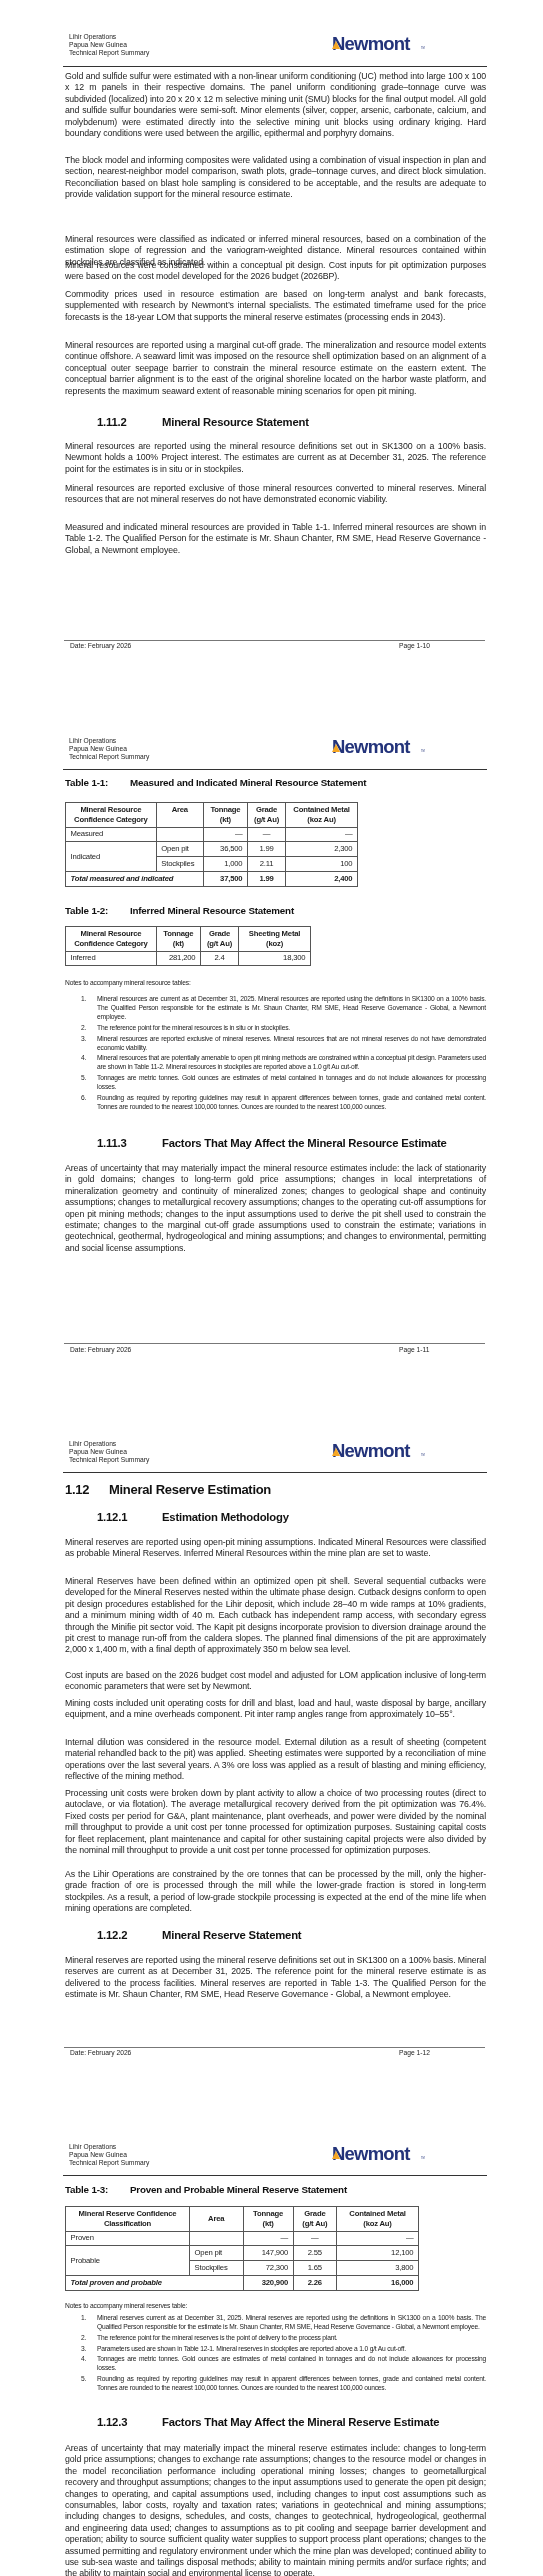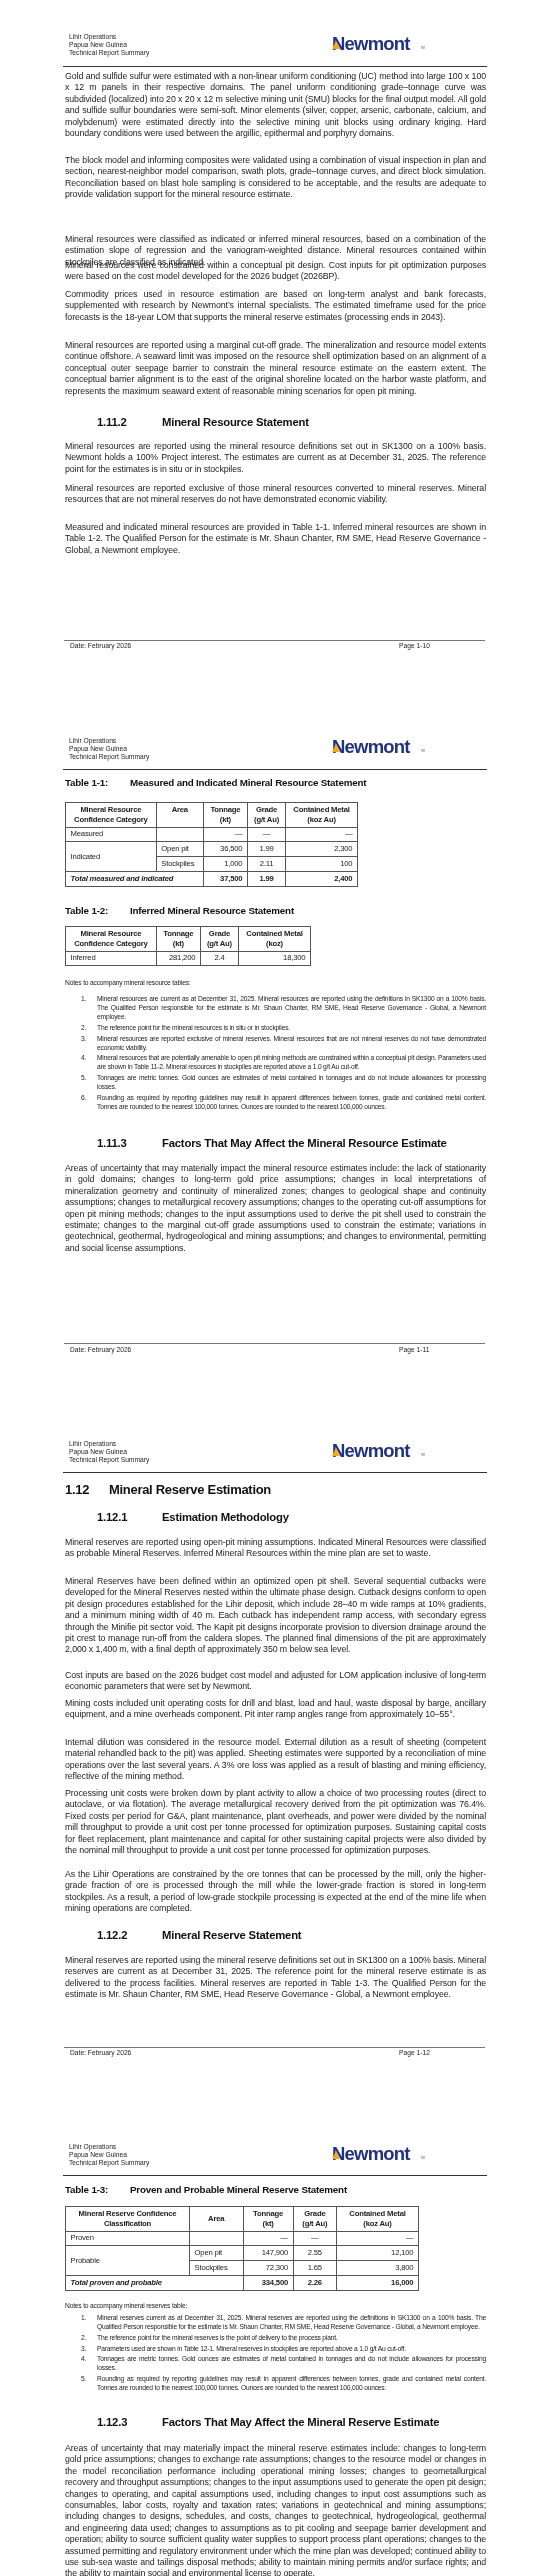--- a/index.html
+++ b/index.html
@@ -128,21 +128,21 @@
 
   <div class="tcap" style="top:905px;">
     <span class="num">Table 1-2:</span><span>Inferred Mineral Resource Statement</span>
   </div>
   <table class="dt" style="top:926px;width:246px;">
     <thead>
       <tr>
         <th style="width:81px;">Mineral Resource Confidence Category</th>
         <th style="width:34px;">Tonnage (kt)</th>
         <th style="width:28px;">Grade (g/t Au)</th>
-        <th style="width:62px;">Contained Metal (koz)</th>
+        <th style="width:62px;">Sheeting Metal (koz)</th>
       </tr>
     </thead>
     <tbody>
       <tr>
         <td>Inferred</td>
         <td class="num">281,200</td>
         <td class="ctr">2.4</td>
         <td class="num">18,300</td>
       </tr>
     </tbody>
@@ -248,21 +248,21 @@
         <td class="num">12,100</td>
       </tr>
       <tr>
         <td>Stockpiles</td>
         <td class="num">72,300</td>
         <td class="ctr">1.65</td>
         <td class="num">3,800</td>
       </tr>
       <tr class="total">
         <td colspan="2" class="lbl">Total proven and probable</td>
-        <td class="num">334,500</td>
+        <td class="num">320,900</td>
         <td class="ctr">2.26</td>
         <td class="num">16,000</td>
       </tr>
     </tbody>
   </table>
 
   <div class="notes-title" style="top:2302px;">Notes to accompany mineral reserves table:</div>
   <ol class="notes" style="top:2313px;">
     <li><span class="n">1.</span><span>Mineral reserves current as at December 31, 2025.  Mineral reserves are reported using the definitions in SK1300 on a 100% basis.  The Qualified Person responsible for the estimate is Mr. Shaun Chanter, RM SME, Head Reserve Governance - Global, a Newmont employee.</span></li>
     <li><span class="n">2.</span><span>The reference point for the mineral reserves is the point of delivery to the process plant.</span></li>

